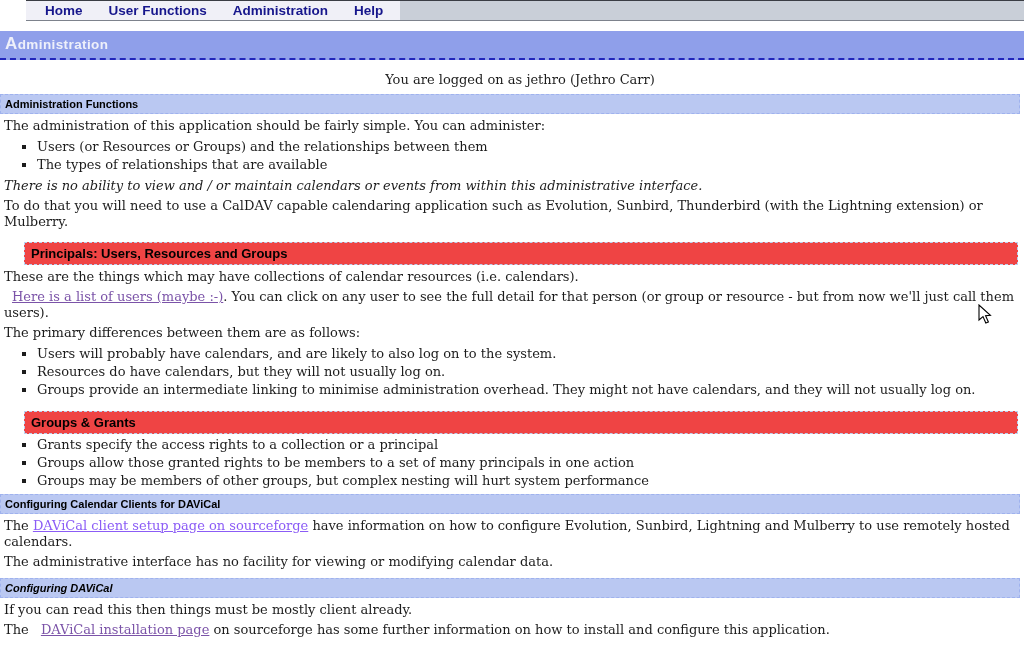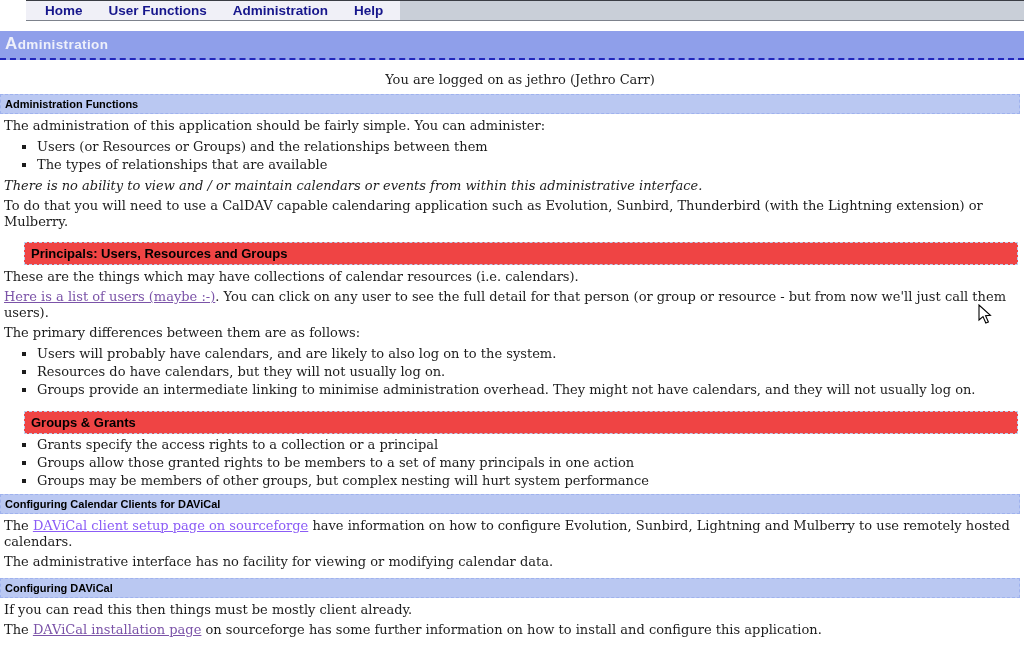--- a/index.html
+++ b/index.html
@@ -62,21 +62,21 @@
   }
 
   
   p { margin:4px 0 4px 4px; line-height:16px; }
   .status-line { margin:12px 0 6px 16px;text-align:center; }
   .italic-note { font-style:italic; }
   ul { margin:2px 13px 4px 0; padding-left:37px; list-style:square; }
   li { line-height:18px; }
 
   a.link { color:#8b5cf6; text-decoration:underline; cursor:pointer; }
-  a.link.visited { color:#7b53a8; }
+  a.link.visited { color:#7b53a8;margin-left:8px; }
 
   
   .cursor { position:absolute; left:978px; top:304px; width:14px; height:21px; }
 </style>
 </head>
 <body>
 
 <div class="navbar">
   <div class="nav-items">
     <a class="nav-link">Home</a>
@@ -113,19 +113,19 @@
 <ul>
   <li>Grants specify the access rights to a collection or a principal</li>
   <li>Groups allow those granted rights to be members to a set of many principals in one action</li>
   <li>Groups may be members of other groups, but complex nesting will hurt system performance</li>
 </ul>
 
 <div class="section-bar" style="">Configuring Calendar Clients for DAViCal</div>
 <p><span>The </span><a class="link">DAViCal client setup page on sourceforge</a><span> have information on how to configure Evolution, Sunbird, Lightning and Mulberry to use remotely hosted calendars.</span></p>
 <p>The administrative interface has no facility for viewing or modifying calendar data.</p>
 
-<div class="section-bar" style="margin-top:8px;">Configuring DAViCal</div>
+<div class="section-bar" style="margin-top:8px;font-style:italic;">Configuring DAViCal</div>
 <p>If you can read this then things must be mostly client already.</p>
 <p><span>The </span><a class="link visited">DAViCal installation page</a><span> on sourceforge has some further information on how to install and configure this application.</span></p>
 
 <svg class="cursor" viewBox="0 0 14 21">
   <path d="M1,1 L1,16 L5,12.6 L7.8,19 L10.4,17.9 L7.6,11.7 L12.4,11.4 Z" fill="#ffffff" stroke="#000000" stroke-width="1.1" stroke-linejoin="miter"></path>
 </svg>
 
 </body></html>

